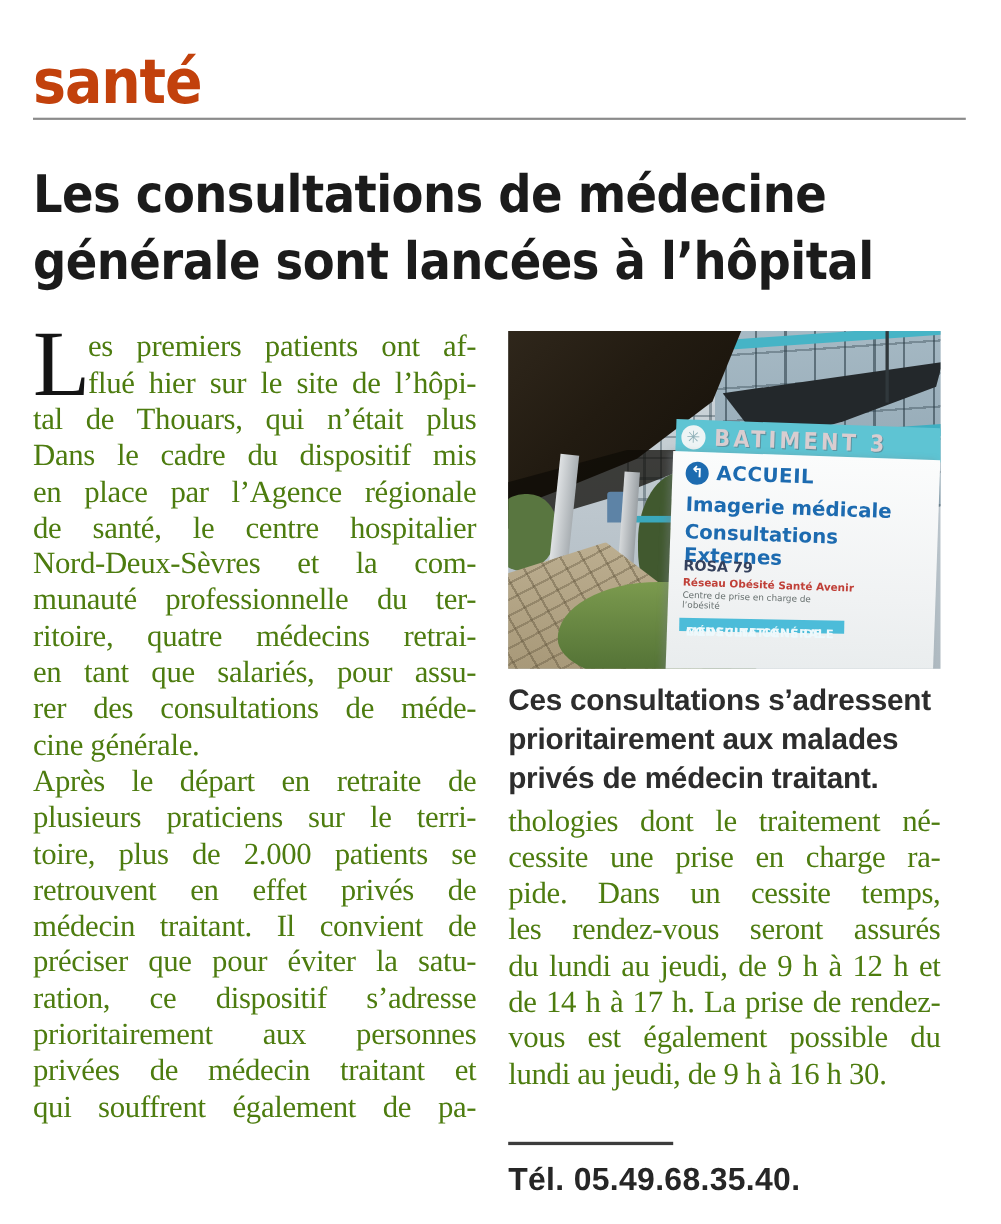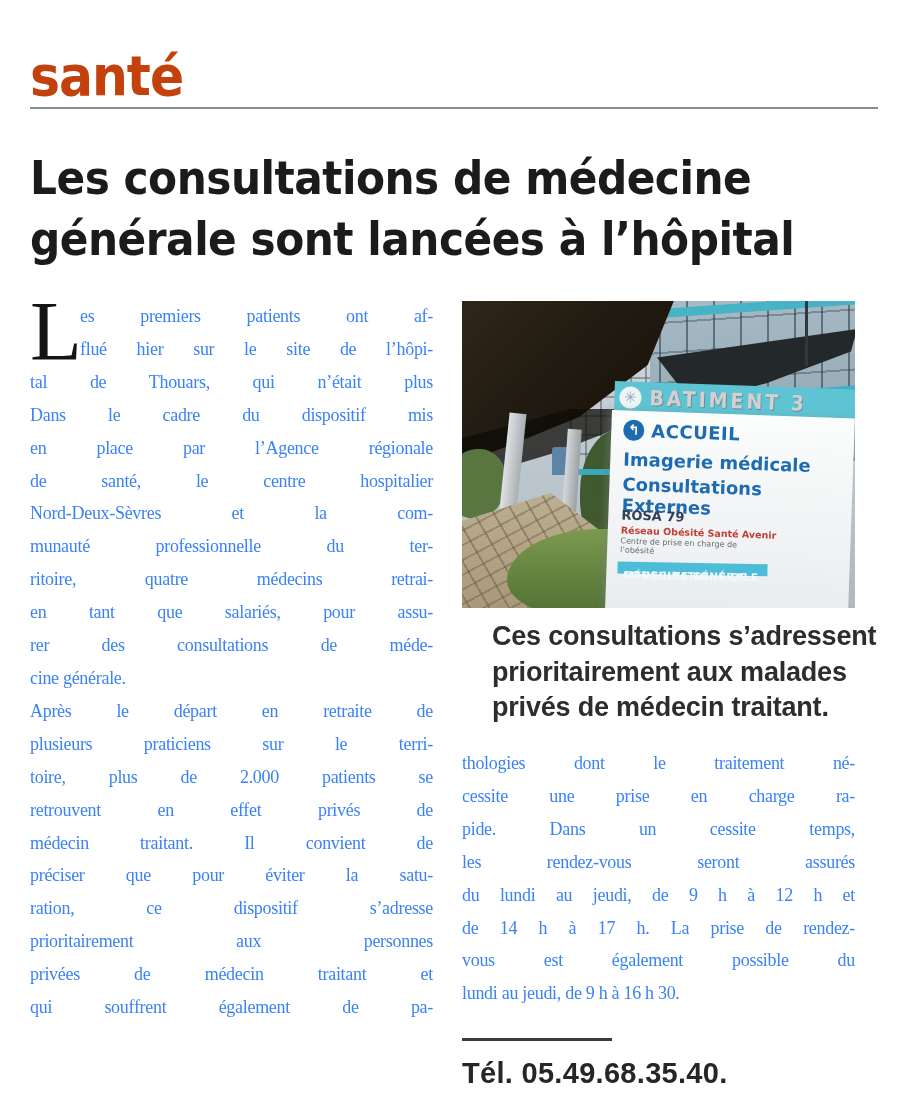--- a/index.html
+++ b/index.html
@@ -24,23 +24,23 @@
   .headline{
     left:30px;top:147px;width:860px;
     font-family:"DejaVu Sans","Liberation Sans",sans-serif;
     font-stretch:condensed;
     font-weight:700;font-size:47px;line-height:61px;letter-spacing:-0.5px;
     color:#1b1b1b;white-space:nowrap;
   }
 
   
   .colL{left:30px;top:300px;width:403px;}
-  .colR{left:462px;top:731px;width:393px;margin-top:16px;}
+  .colR{left:462px;top:731px;width:393px;}
   .jline{
-    font-size:18px;line-height:32.9px;color:#3b82f6;
+    font-size:28px;line-height:32.9px;color:#4d7c0f;
     letter-spacing:-0.3px;
     white-space:nowrap;
     text-align:justify;text-align-last:justify;
   }
   .jline.flush{text-align-last:left;}
   .jline.indent{padding-left:50px;}
   .dropcap{
     position:absolute;left:0;top:-11px;
     font-size:85px;line-height:1;font-weight:400;color:#141414;
   }
@@ -157,21 +157,21 @@
     background:#4cbcd9;transform:rotate(-1deg);
     font-family:"DejaVu Sans",sans-serif;font-weight:700;font-size:10.5px;
     line-height:14px;color:#eef9fc;letter-spacing:.5px;
   }
 
   
   .caption{left:462px;top:619px;width:420px;}
   .caption .cline{
     font-family:"Liberation Sans","DejaVu Sans",sans-serif;
     font-weight:700;font-size:27px;line-height:35.5px;color:#2d2d2d;
-    letter-spacing:-0.2px;white-space:nowrap;margin-left:30px;
+    letter-spacing:-0.2px;white-space:nowrap;
   }
   .foot-rule{left:462px;top:1038px;width:150px;height:3px;background:#3c3c3c;}
   .tel{
     left:462px;top:1057px;
     font-family:"Liberation Sans","DejaVu Sans",sans-serif;
     font-weight:700;font-size:29px;color:#262626;letter-spacing:.3px;
   }
 </style>
 </head>
 <body>

